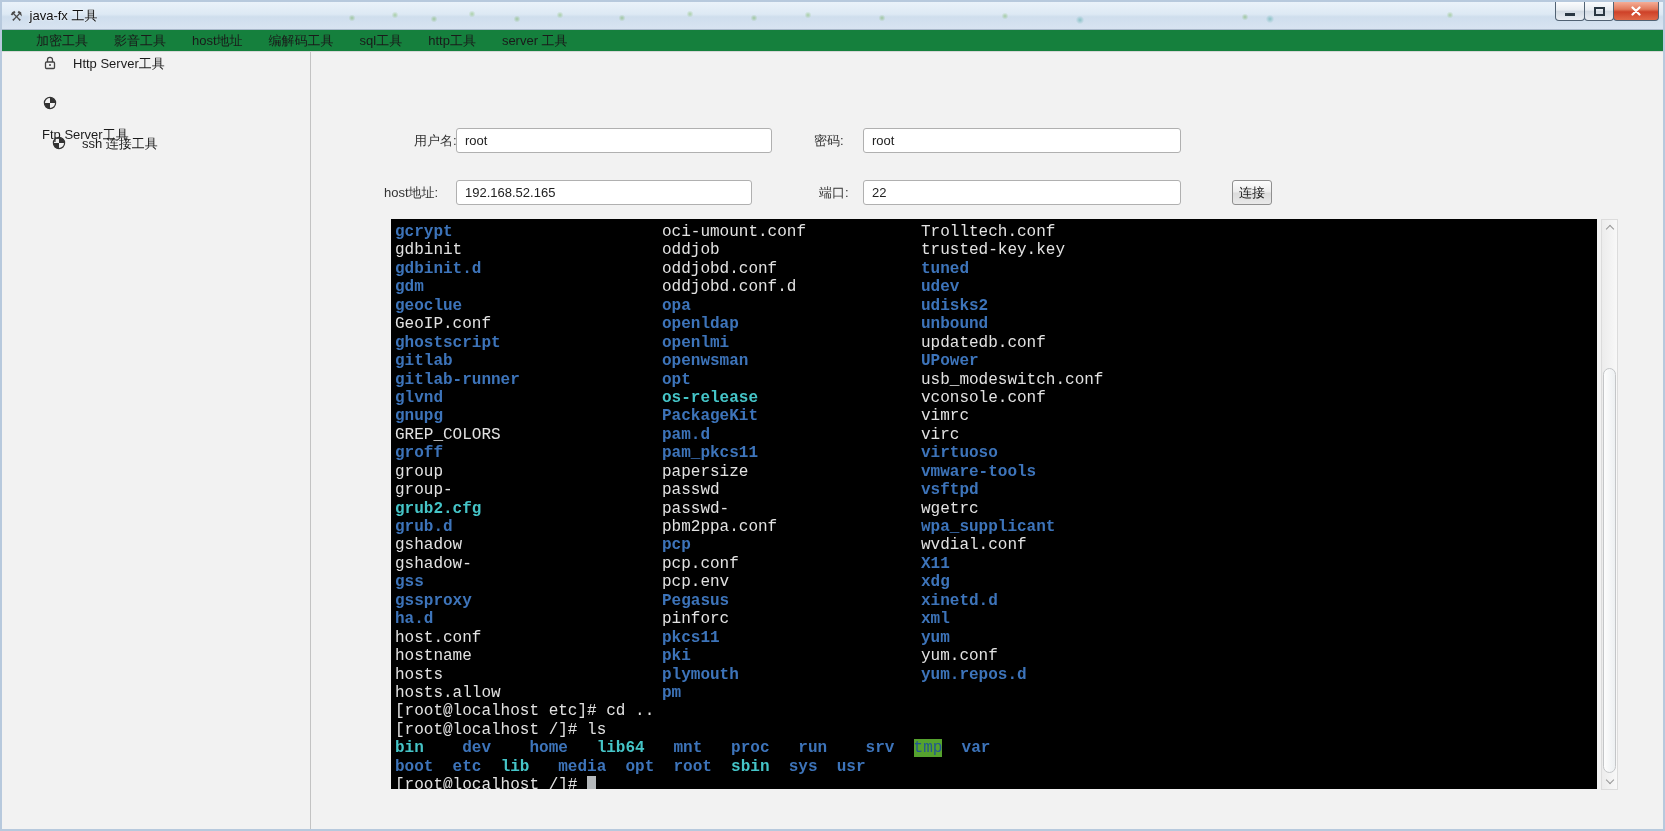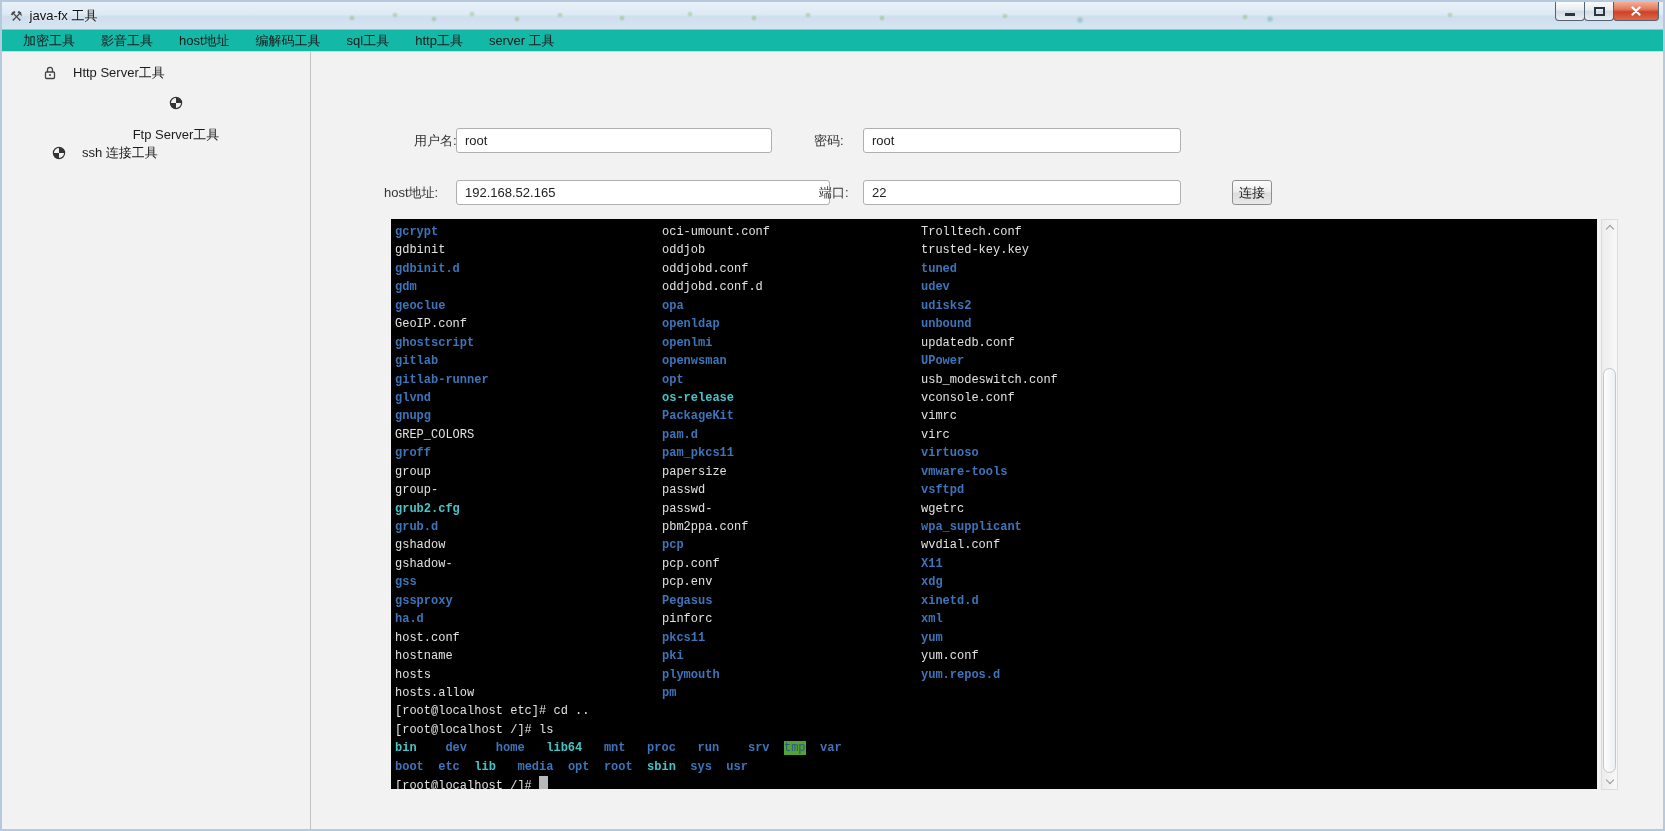--- a/index.html
+++ b/index.html
@@ -37,49 +37,49 @@
   .app-title{font-size:13px;color:#101010;text-shadow:0 0 3px #fff}
   .win-controls{position:absolute;top:0;right:4px;display:flex}
   .wbtn{box-sizing:border-box;height:19px;border:1px solid #5162733;border:1px solid #516273;border-top:none;
         display:flex;align-items:center;justify-content:center;border-radius:0 0 4px 4px;margin-left:-1px}
   .wbtn.minb,.wbtn.maxb{width:30px;background:linear-gradient(#fbfcfd,#e7ecf1 45%,#d3dbe3 52%,#e9eef3)}
   .wbtn.closeb{width:46px;background:linear-gradient(#f5ad96 0%,#e27a5c 40%,#ce4128 55%,#e06847 100%)}
   .g-min{width:10px;height:3px;background:#2a3742;margin-top:7px}
   .g-max{width:11px;height:9px;border:2px solid #2a3742;box-sizing:border-box;background:transparent}
 
   
-  .menubar{position:relative;height:21px;background:#14b8a6;border-bottom:1px solid #d7d7d7;
-           display:flex;align-items:center;padding-left:8px}
+  .menubar{position:relative;height:21px;background:#15803d;border-bottom:1px solid #d7d7d7;
+           display:flex;align-items:center;padding-left:21px}
   .menu-item{font-size:13px;color:#1a1a1a;padding:0 13px;height:100%;display:flex;align-items:center;cursor:default}
 
   
   .bodyrow{position:relative;height:777px;background:#f2f2f2}
   .sidebar{position:absolute;left:0;top:0;width:308px;height:100%;background:#f2f2f2}
   .vsep{position:absolute;left:308px;top:0;width:1px;height:100%;background:#c3c3c3}
   .main{position:absolute;left:309px;top:0;right:0;height:100%}
 
-  .side-item{position:absolute;left:0;width:100%;height:36px;display:flex;align-items:center;
+  .side-item{position:absolute;left:0;width:100%;height:36px;display:flex;align-items:flex-start;
              padding-left:40px;box-sizing:border-box;gap:15px;cursor:default}
   .side-icon{width:16px;height:16px;display:inline-flex}
   .side-label{font-size:13px;color:#1b1b1b}
 
   
   .form-label{position:absolute;font-size:13px;color:#333;height:25px;display:flex;align-items:center;white-space:nowrap}
   .form-input{position:absolute;height:25px;box-sizing:border-box;border:1px solid #b0b0b0;border-radius:3px;
               padding:0 8px;font-size:13px;color:#222;background:#fff;font-family:inherit;outline:none}
   .connect-btn{position:absolute;left:921px;top:128px;width:40px;height:25px;box-sizing:border-box;
                border:1px solid #8f8f8f;border-radius:3px;font-family:inherit;
                background:linear-gradient(#fdfdfd,#ececec 48%,#dcdcdc 52%,#e9e9e9);
                font-size:13px;color:#222;display:flex;align-items:center;justify-content:center;cursor:default}
 
   
   .terminal{position:absolute;left:80px;top:167px;width:1206px;height:570px;background:#000;overflow:hidden}
   .t-text{position:absolute;left:4px;top:4px;right:0;
           font-family:"Liberation Mono","DejaVu Sans Mono",monospace;
-          font-size:12px;line-height:18.45px;color:var(--c-file)}
+          font-size:16px;line-height:18.45px;color:var(--c-file)}
   .t-line{position:relative;height:18.45px}
   .t-cell{position:absolute;top:0;white-space:pre}
   .cx0{left:0}.cx1{left:267px}.cx2{left:526px}
   .t-row{white-space:pre}
   .c-dir{color:var(--c-dir);font-weight:bold}
   .c-link{color:var(--c-link);font-weight:bold}
   .c-file{color:var(--c-file)}
   .c-tmp{color:var(--c-tmp-fg);background:var(--c-tmp-bg);font-weight:normal}
   .t-cursor{display:inline-block;width:9px;height:16px;background:#b5b9bc;vertical-align:-3px}
 
@@ -164,21 +164,21 @@
     <div class="vsep"></div>
 
     <div class="main">
 
       <span class="form-label" style="left:103px;top:76px">用户名:</span>
       <input class="form-input" style="left: 145px; top: 76px; width: 316px;" value="root">
       <span class="form-label" style="left:503px;top:76px">密码:</span>
       <input class="form-input" style="left: 552px; top: 76px; width: 318px;" value="root">
 
       <span class="form-label" style="left:73px;top:128px">host地址:</span>
-      <input class="form-input" style="left: 145px; top: 128px; width: 374px;" value="192.168.52.165">
+      <input class="form-input" style="left: 145px; top: 128px; width: 296px;" value="192.168.52.165">
       <span class="form-label" style="left:508px;top:128px">端口:</span>
       <input class="form-input" style="left: 552px; top: 128px; width: 318px;" value="22">
 
       <button class="connect-btn">连接</button>
 
       <div class="terminal">
         <div class="t-text">
             <div class="t-line">
               <span class="t-cell cx0 c-dir">gcrypt</span>
               <span class="t-cell cx1 c-file">oci-umount.conf</span>

